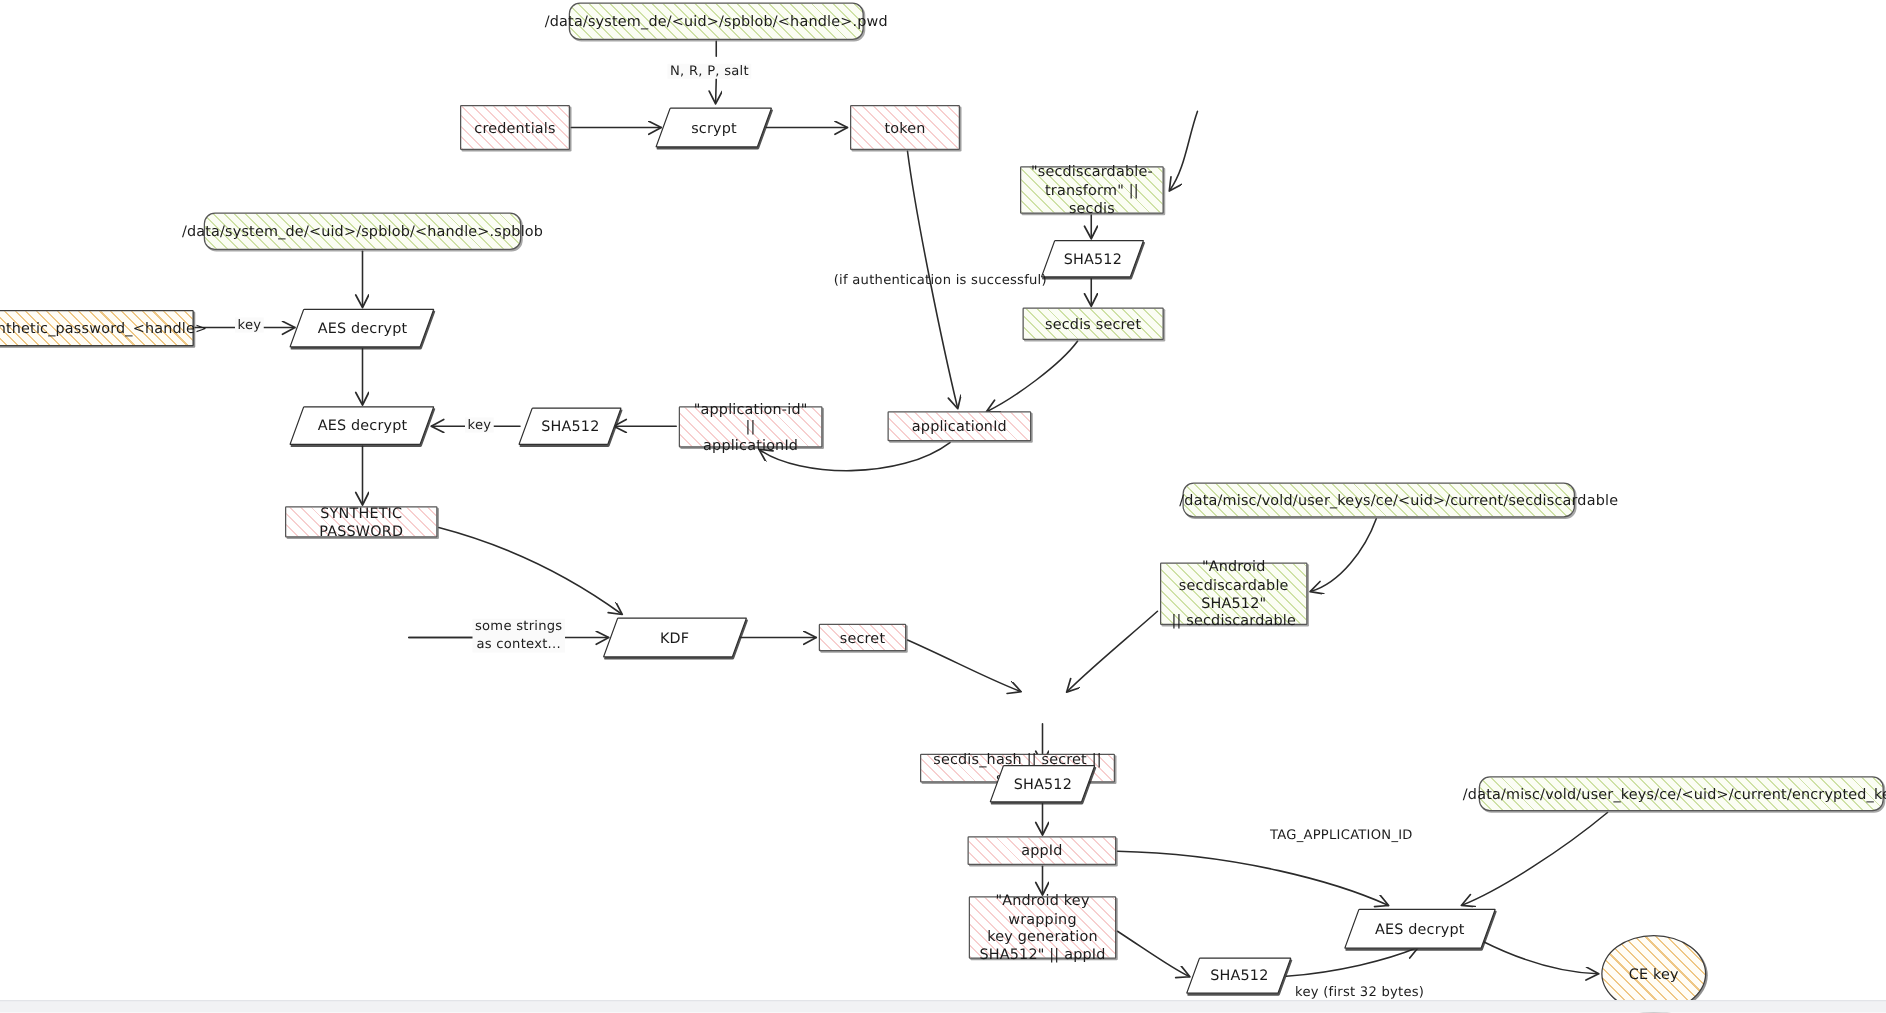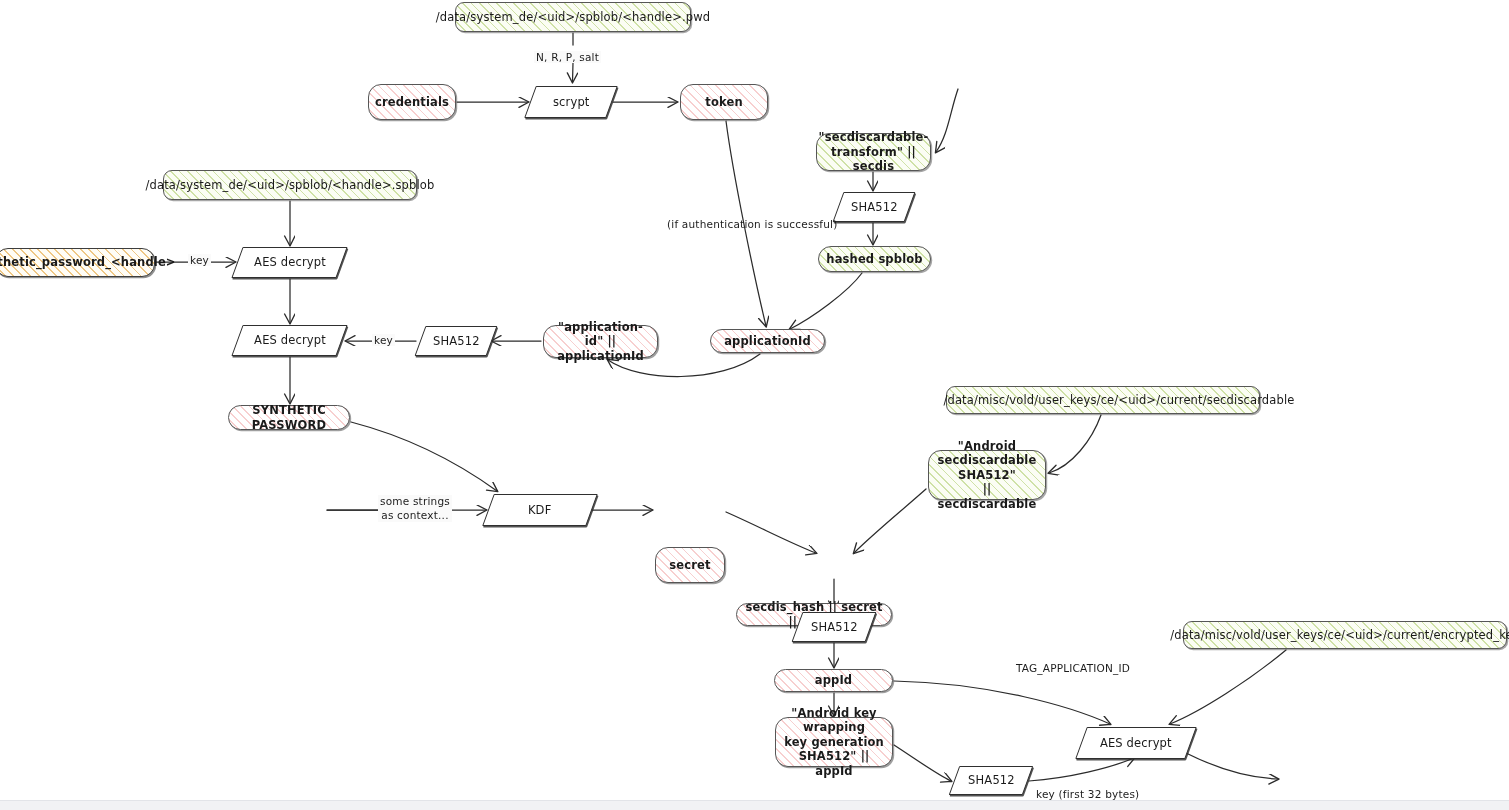--- a/index.html
+++ b/index.html
@@ -49,21 +49,21 @@
        rgba(255,255,255,0) 1.2px, rgba(255,255,255,0) 6px);
     border:1.6px solid #3d3d3d;
     box-shadow:1.2px 1.2px 0 rgba(70,70,70,.6);
   }
   .fill-white{
     background:#fff;
     border:1.5px solid #2f2f2f;
     box-shadow:1.4px 1.6px 0 rgba(40,40,40,.8);
   }
 
-  .shape-rect{border-radius:13px;font-weight:bold;}
+  .shape-rect{border-radius:1px;}
   .shape-round{border-radius:9px;}
   .shape-ellipse{border-radius:50%;}
   .shape-para{
     transform:skewX(-20deg);
     border-radius:1px;
   }
   .shape-para > span{ display:block; transform:skewX(20deg); }
 
   .edge-label{
     position:absolute;
@@ -179,21 +179,21 @@
   <div class="node fill-green shape-rect" style="left:816px;top:133px;width:115px;height:38px;white-space:pre-line;">
     <span>"secdiscardable-
 transform" || secdis</span>
   </div>
 
   <div class="node fill-white shape-para" style="left:838px;top:192px;width:72px;height:30px;">
     <span style="display: block; transform: skewX(20deg);">SHA512</span>
   </div>
 
   <div class="node fill-green shape-rect" style="left:818px;top:246px;width:113px;height:26px;">
-    <span>hashed spblob</span>
+    <span>secdis secret</span>
   </div>
 
   <div class="node fill-green shape-round" style="left:163px;top:170px;width:254px;height:30px;">
     <span>/data/system_de/&lt;uid&gt;/spblob/&lt;handle&gt;.spblob</span>
   </div>
 
   <div class="node fill-orange shape-rect" style="left:-5px;top:248px;width:160px;height:29px;">
     <span>synthetic_password_&lt;handle&gt;</span>
   </div>
 
@@ -219,21 +219,21 @@
   </div>
 
   <div class="node fill-pink shape-rect" style="left:228px;top:405px;width:122px;height:25px;">
     <span>SYNTHETIC PASSWORD</span>
   </div>
 
   <div class="node fill-white shape-para" style="left:488px;top:494px;width:104px;height:32px;">
     <span style="display: block; transform: skewX(20deg);">KDF</span>
   </div>
 
-  <div class="node fill-pink shape-rect" style="left:655px;top:499px;width:70px;height:36px;margin-top:48px;">
+  <div class="node fill-pink shape-rect" style="left:655px;top:499px;width:70px;height:22px;">
     <span>secret</span>
   </div>
 
   <div class="node fill-green shape-round" style="left:946px;top:386px;width:314px;height:28px;padding-left:38px;">
     <span>/data/misc/vold/user_keys/ce/&lt;uid&gt;/current/secdiscardable</span>
   </div>
 
   <div class="node fill-green shape-rect" style="left:928px;top:450px;width:118px;height:50px;white-space:pre-line;">
     <span>"Android
 secdiscardable SHA512"
@@ -263,20 +263,23 @@
   </div>
 
   <div class="node fill-green shape-round" style="left:1183px;top:621px;width:324px;height:28px;">
     <span>/data/misc/vold/user_keys/ce/&lt;uid&gt;/current/encrypted_key</span>
   </div>
 
   <div class="node fill-white shape-para" style="left:1081px;top:727px;width:110px;height:32px;">
     <span style="display: block; transform: skewX(20deg);">AES decrypt</span>
   </div>
 
+  <div class="node fill-orange shape-ellipse" style="left:1281px;top:748px;width:84px;height:62px;">
+    <span>CE key</span>
+  </div>
 
   <div class="edge-label" style="left:534px;top:51px;">N, R, P, salt</div>
 
   <div class="edge-label plain" style="left:665px;top:218px;text-align:center;">(if authentication is successful)</div>
 
   <div class="edge-label" style="left:188px;top:254px;">key</div>
 
   <div class="edge-label" style="left:372px;top:334px;">key</div>
 
   <div class="edge-label" style="left:378px;top:495px;text-align:center;white-space:pre-line;line-height:1.3;">some strings

